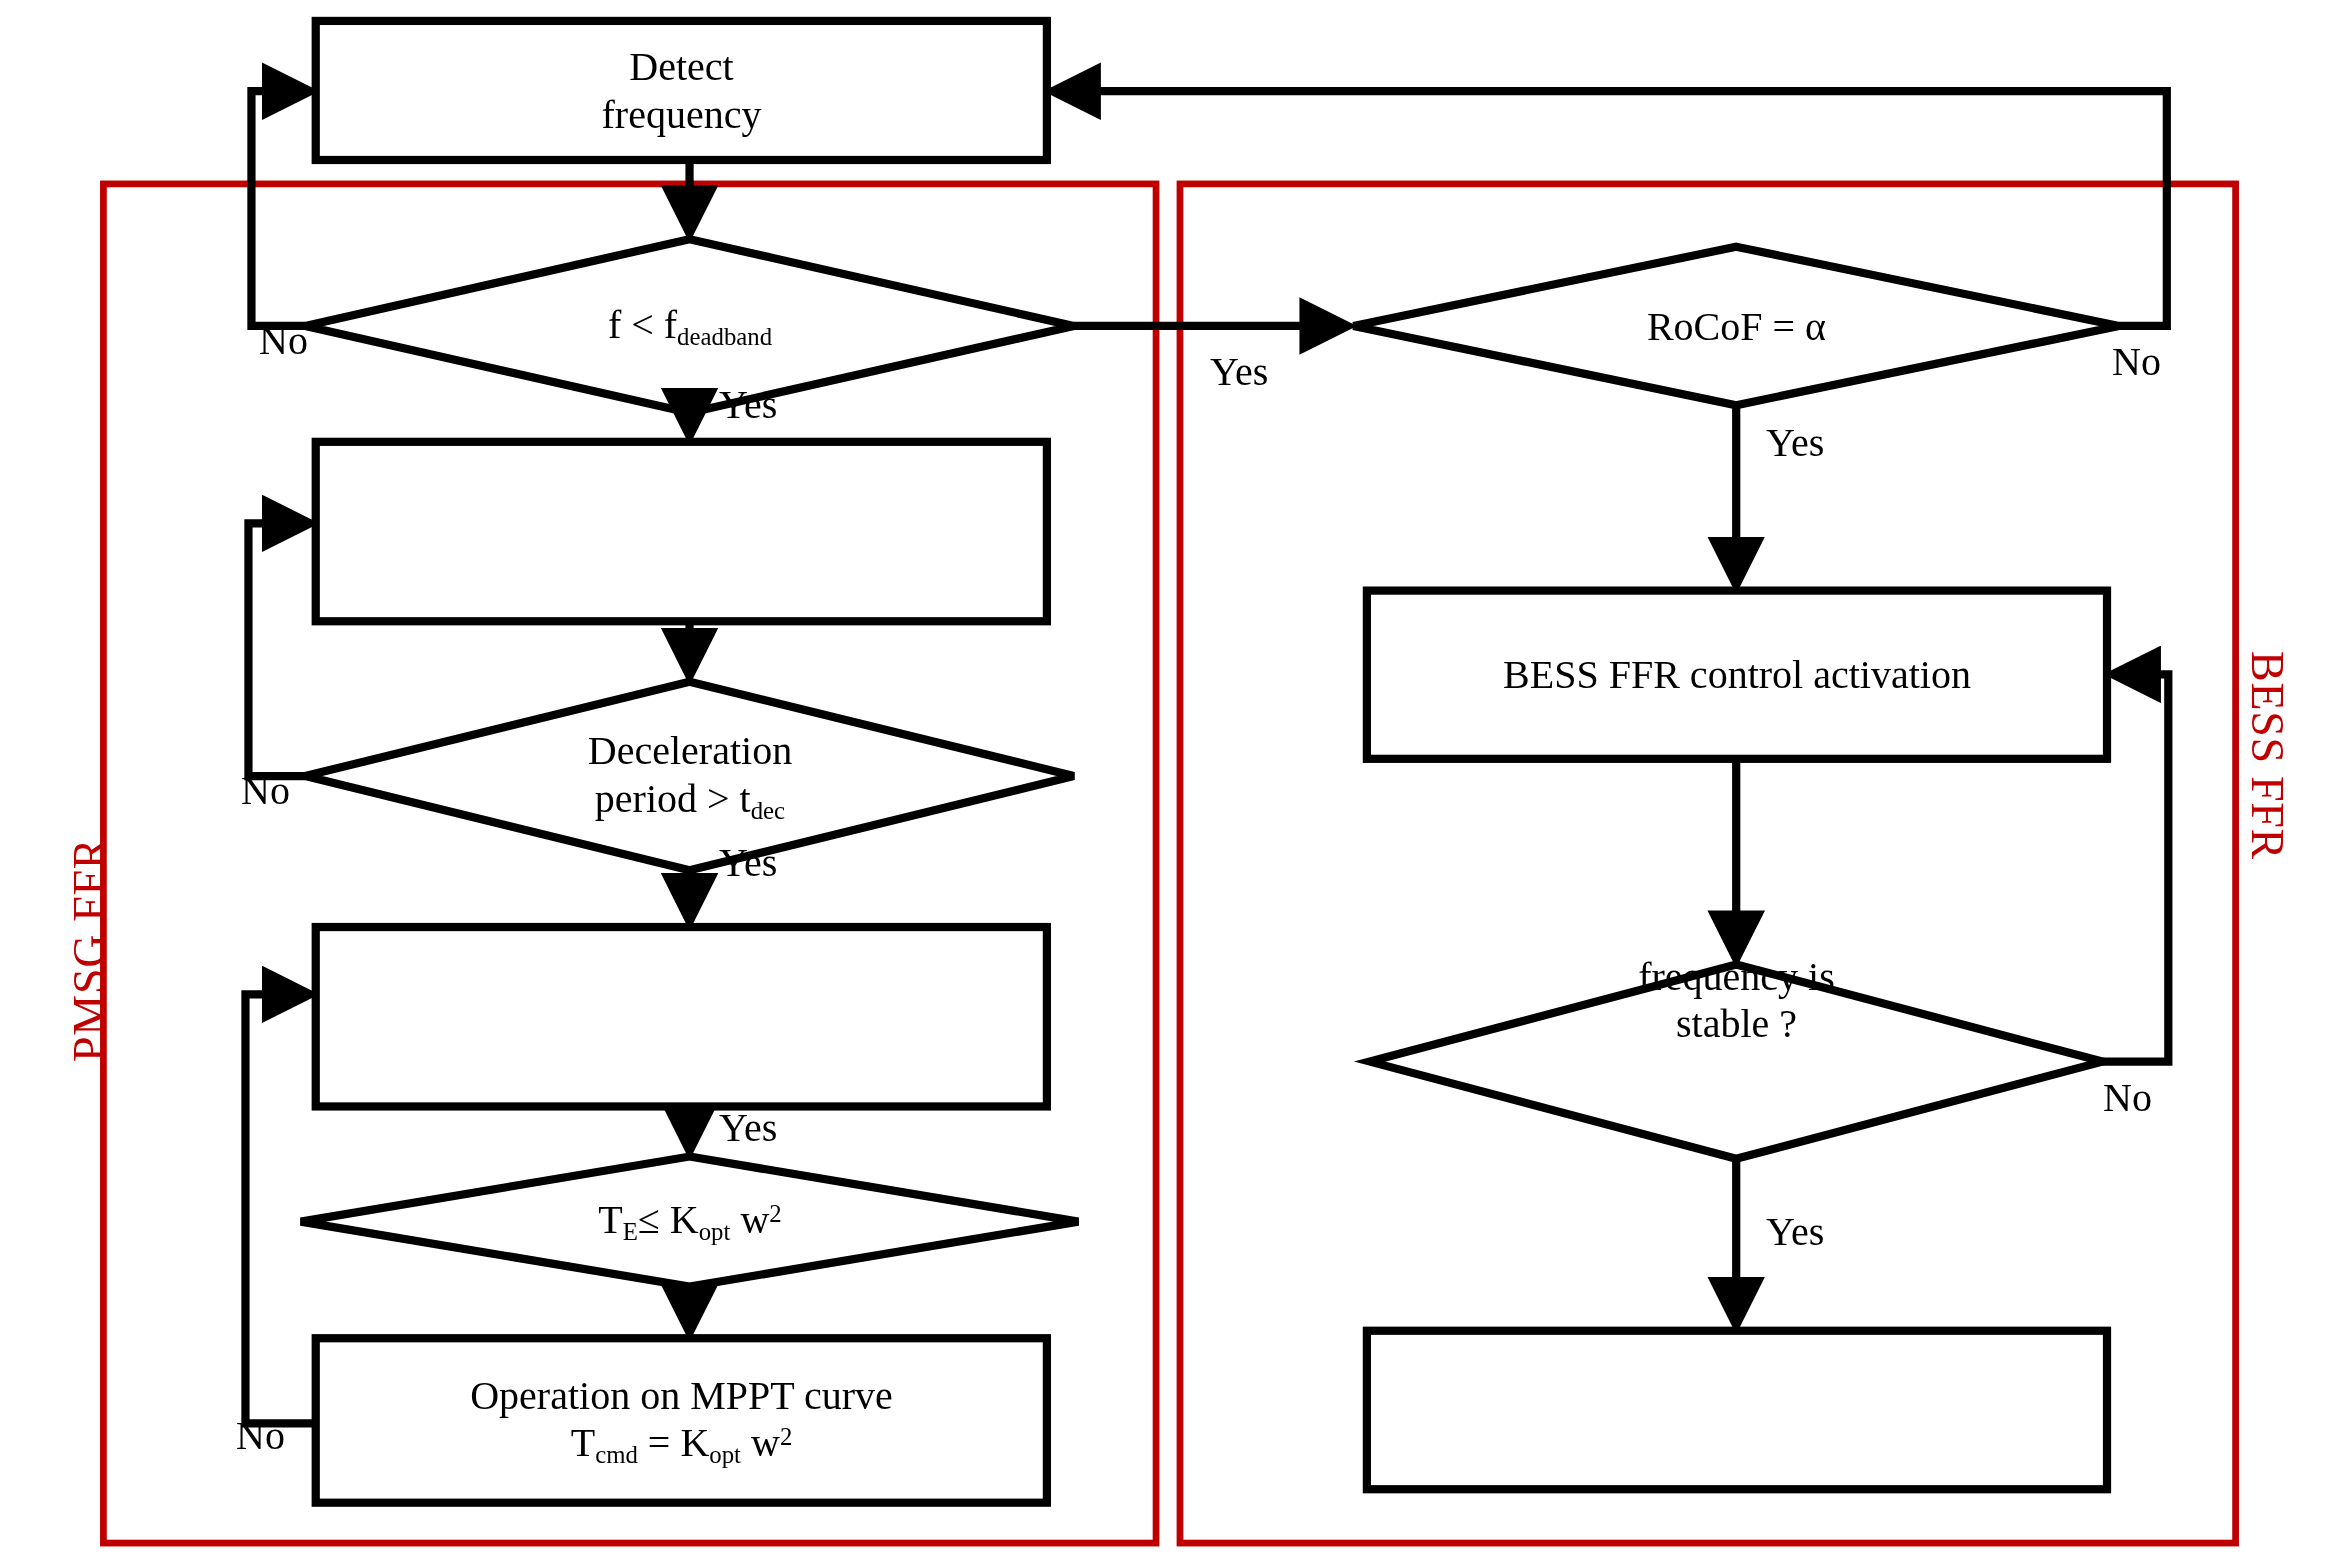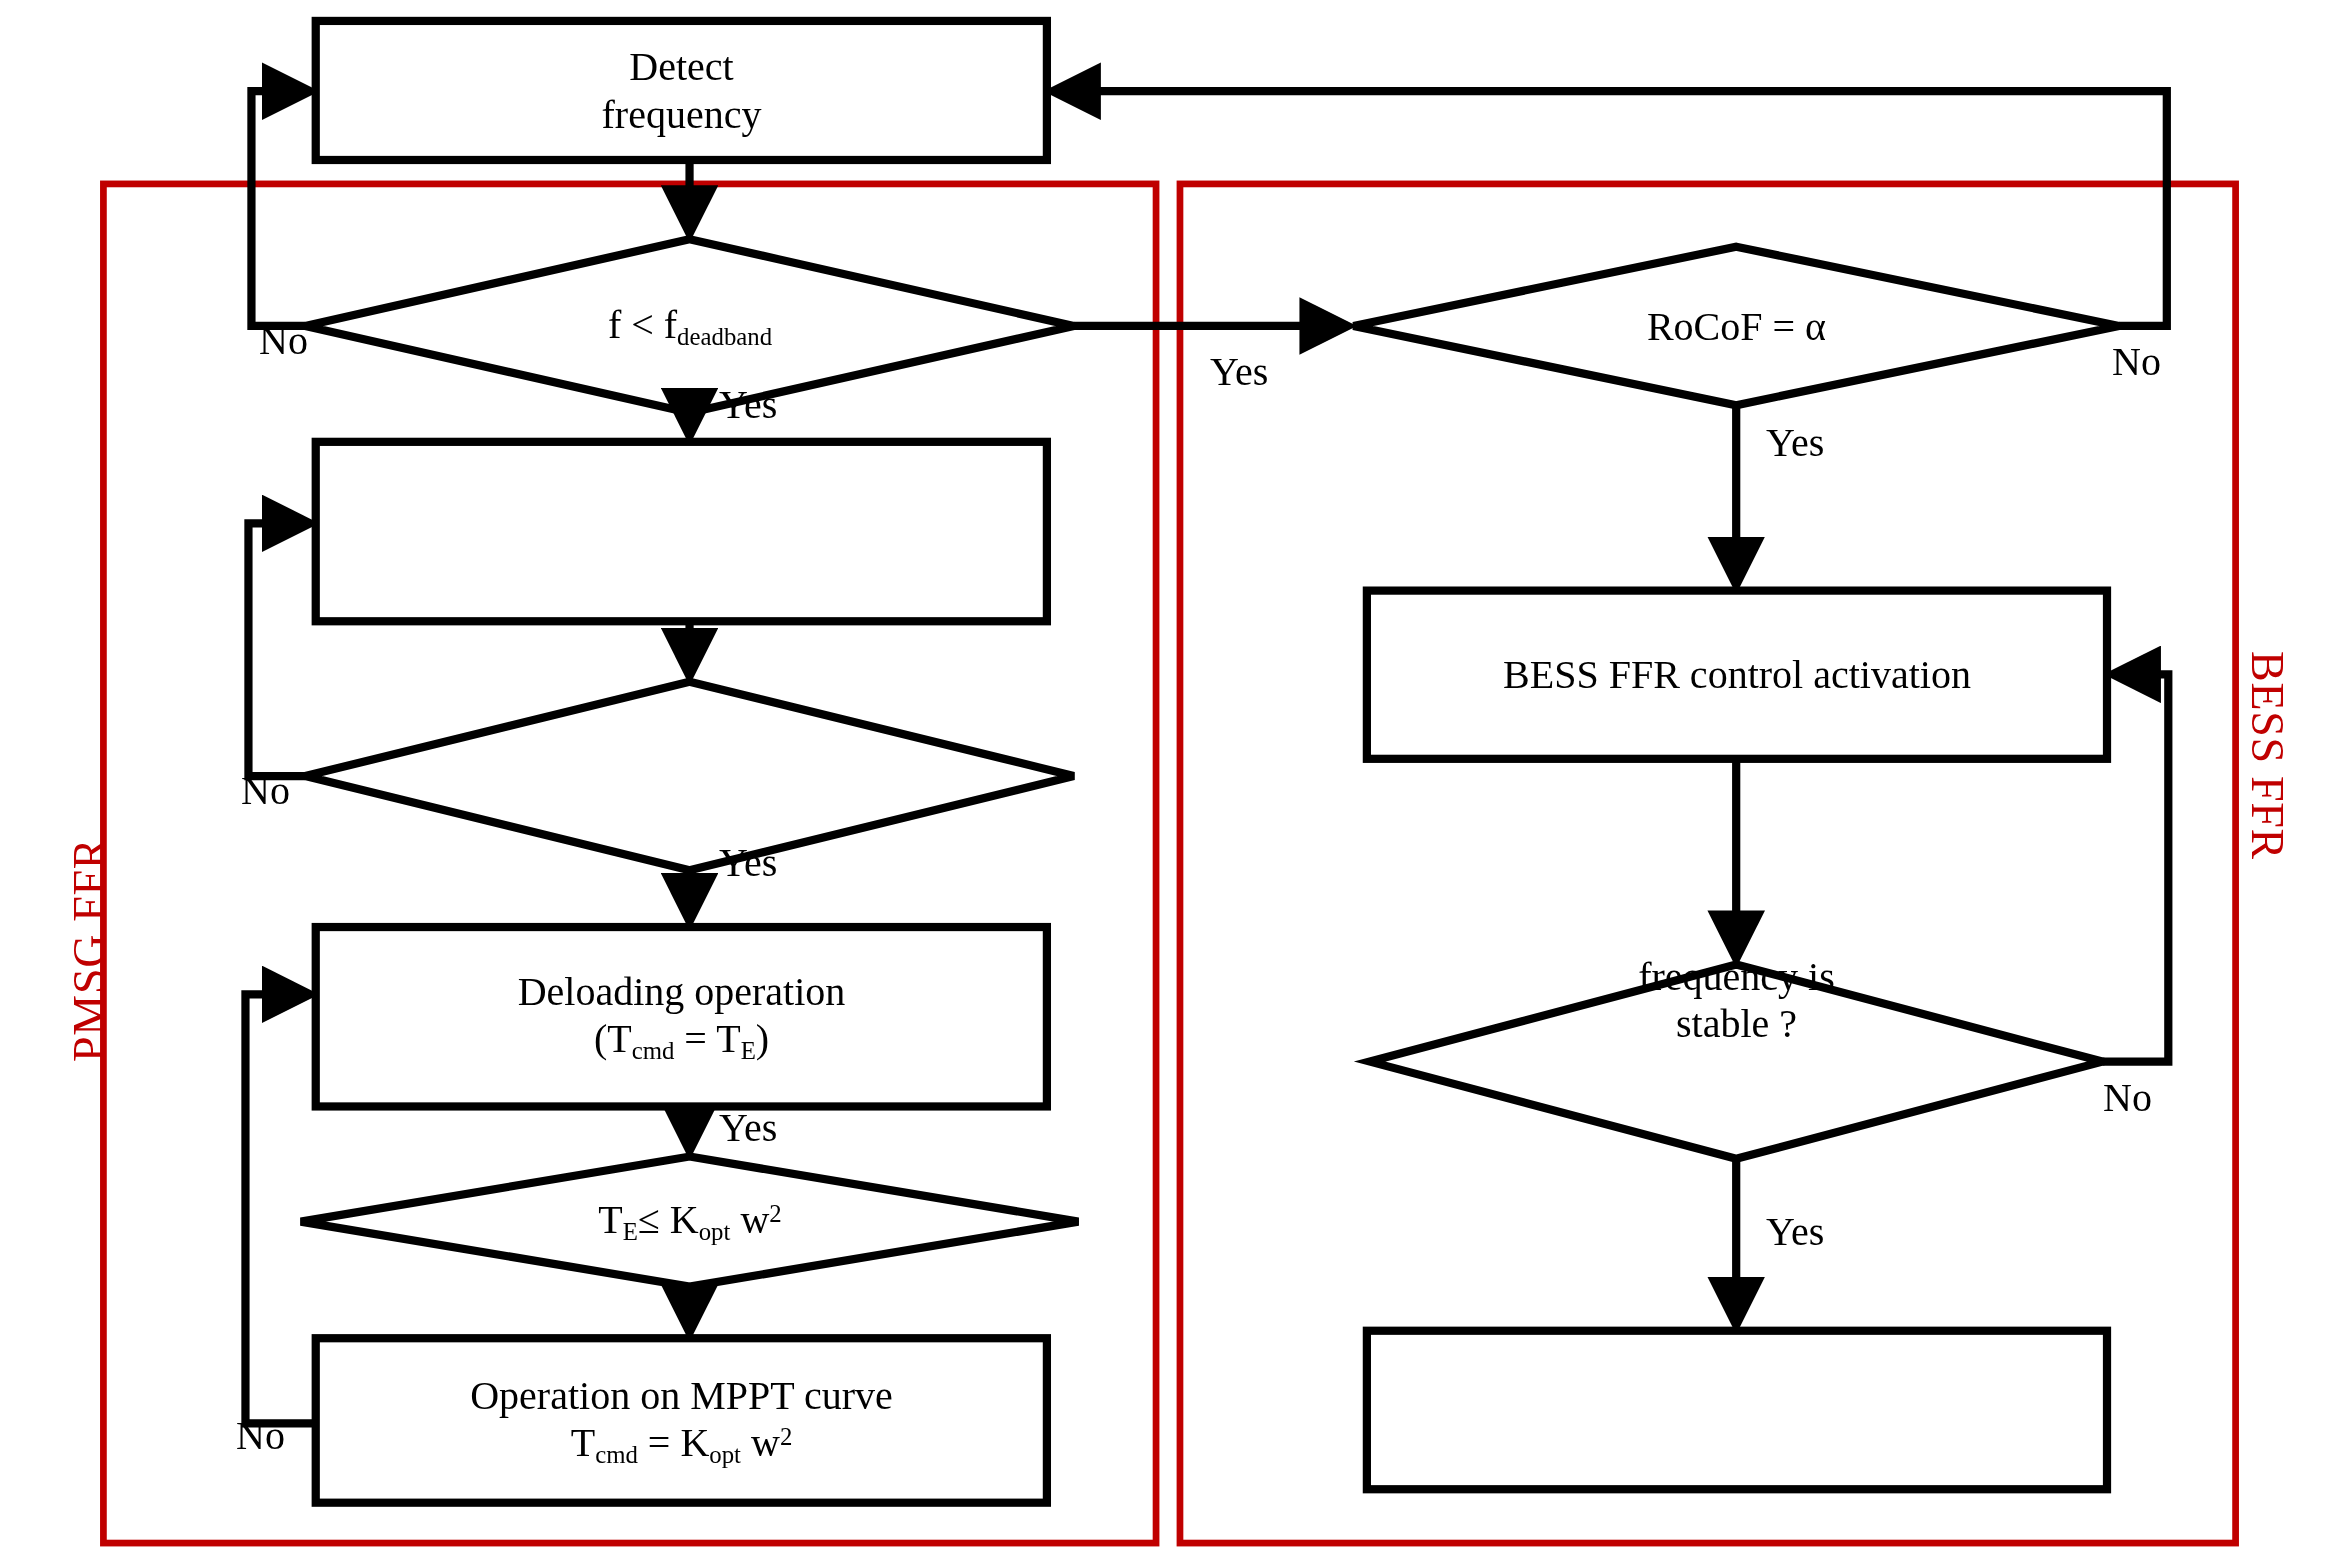--- a/index.html
+++ b/index.html
@@ -126,25 +126,25 @@
   <div class="node-label box-text" style="left:316px;top:21px;width:731px;height:139px;">
     <span class="l1">Detect</span>
     <span class="l2">frequency</span>
   </div>
 
   <div class="node-label dia-text" style="left:455px;top:278px;width:470px;height:96px;">
     <span class="l1">f &lt; f<sub>deadband</sub></span>
   </div>
 
 
+  <div class="node-label dia-text" style="left:455px;top:716px;width:470px;height:120px;">
+    <span class="l1">Deceleration</span>
+    <span class="l2">period &gt; t<sub>dec</sub></span>
+  </div>
 
-  <div class="node-label box-text" style="left:316px;top:927px;width:731px;height:179px;">
-    <span class="l1">Deloading operation</span>
-    <span class="l2">(T<sub>cmd</sub> = T<sub>E</sub>)</span>
-  </div>
 
   <div class="node-label dia-text" style="left:455px;top:1181px;width:470px;height:81px;">
     <span class="l1">T<sub>E</sub>≤ K<sub>opt</sub> w<sup>2</sup></span>
   </div>
 
   <div class="node-label box-text" style="left:316px;top:1338px;width:731px;height:165px;">
     <span class="l1">Operation on MPPT curve</span>
     <span class="l2">T<sub>cmd</sub> = K<sub>opt</sub> w<sup>2</sup></span>
   </div>
 

